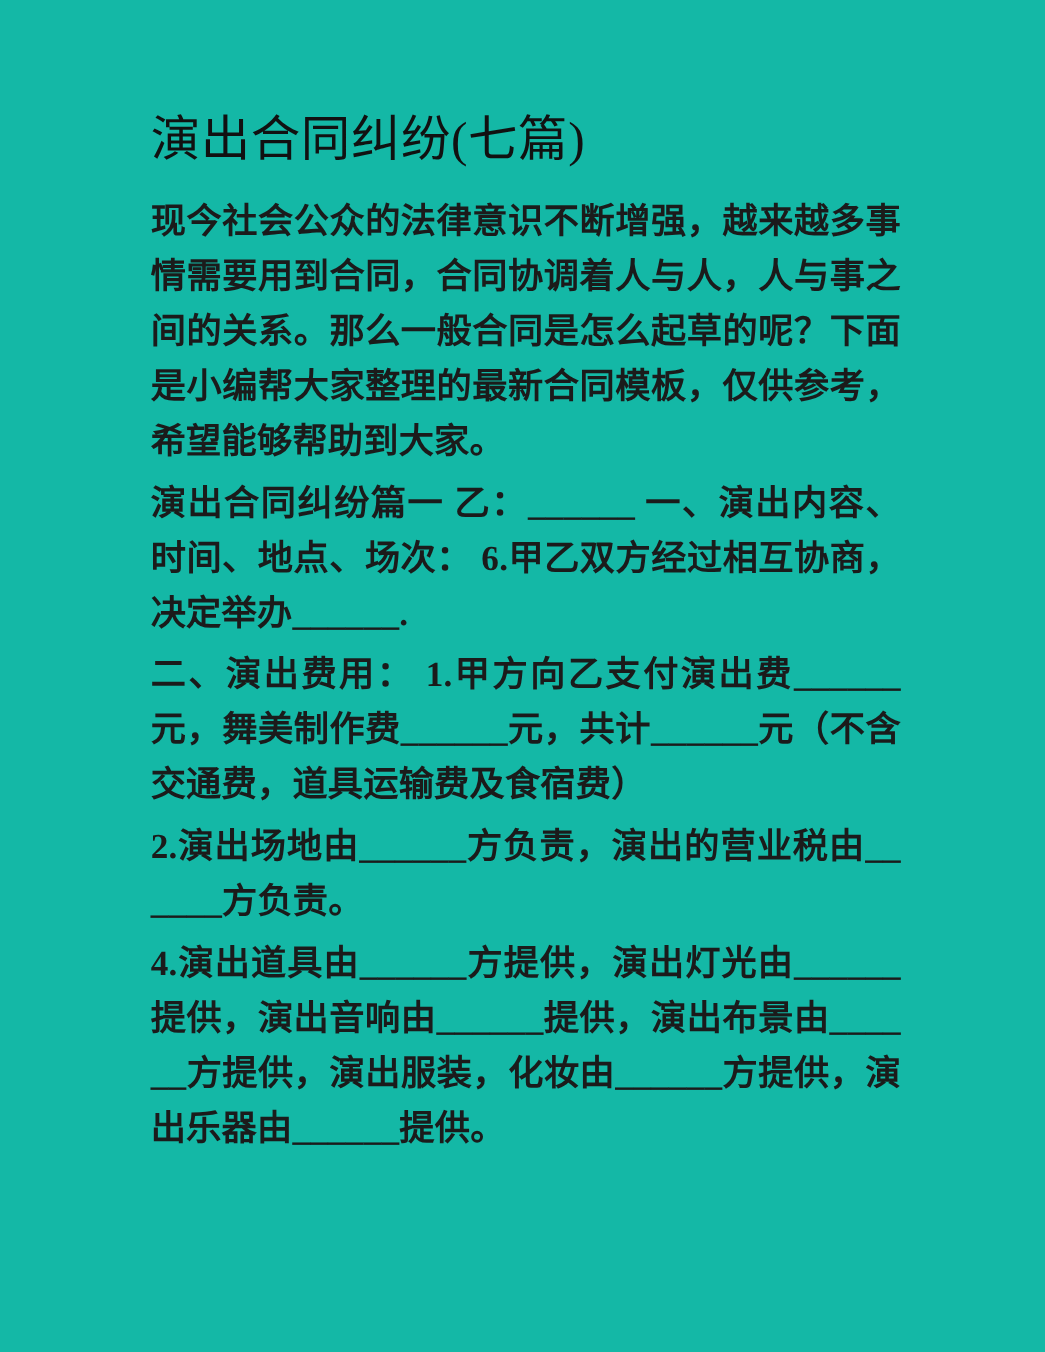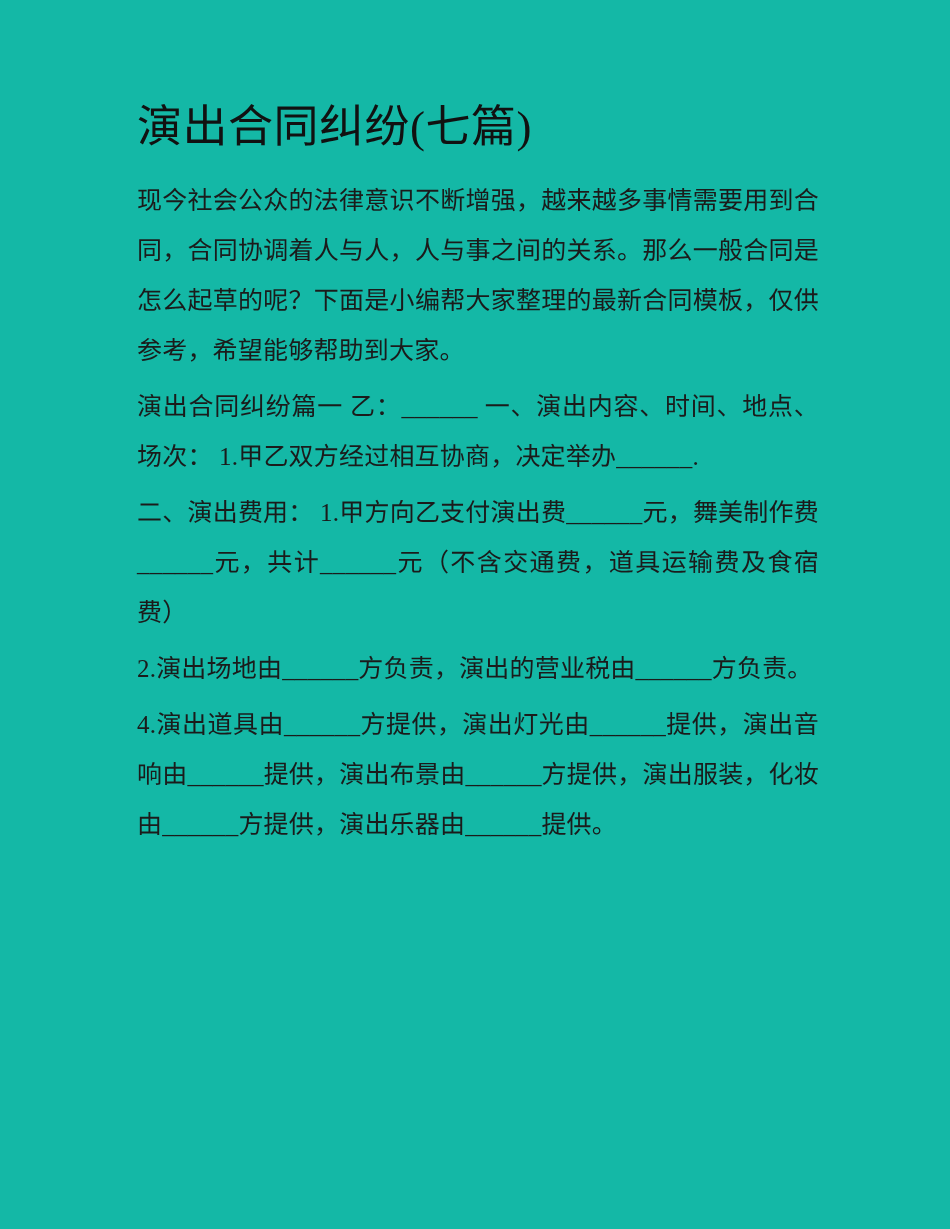--- a/index.html
+++ b/index.html
@@ -34,44 +34,45 @@
     font-family: "Liberation Serif", "DejaVu Serif", serif;
     font-size: 45px;
     line-height: 62px;
     font-weight: 400;
     letter-spacing: 0.5px;
     color: #111111;
     margin: 0 0 18px 0;
     white-space: nowrap;
   }
   .para {
-    font-size: 25px;
+    font-size: 32px;
     line-height: 50px;
     letter-spacing: 0.2px;
     text-align: justify;
     text-justify: inter-character;
     margin: 0 0 1px 0;
     color: #1b1b1b;
     word-break: break-all;
+    font-weight: bold;
   }
   .para.gap {
     margin-bottom: 6px;
   }
 </style>
 </head>
 <body style="background: rgb(255, 255, 255);">
 
 <div class="page" style="background: #14b8a6;">
   <div class="content">
 
     <h1 class="doc-title">演出合同纠纷(七篇)</h1>
 
     <p class="para gap" style="color: rgb(27, 27, 27);">现今社会公众的法律意识不断增强，越来越多事情需要用到合同，合同协调着人与人，人与事之间的关系。那么一般合同是怎么起草的呢？下面是小编帮大家整理的最新合同模板，仅供参考，希望能够帮助到大家。</p>
 
-    <p class="para gap" style="color: rgb(27, 27, 27);">演出合同纠纷篇一 乙：______ 一、演出内容、时间、地点、场次： 1.甲乙双方经过相互协商，决定举办______.</p>
+    <p class="para gap" style="color: rgb(27, 27, 27);">演出合同纠纷篇一 乙：______ 一、演出内容、时间、地点、场次： 6.甲乙双方经过相互协商，决定举办______.</p>
 
 
     <p class="para gap" style="color: rgb(27, 27, 27);">二、演出费用： 1.甲方向乙支付演出费______元，舞美制作费______元，共计______元（不含交通费，道具运输费及食宿费）</p>
 
     <p class="para gap" style="color: rgb(27, 27, 27);">2.演出场地由______方负责，演出的营业税由______方负责。</p>
 
 
     <p class="para" style="color: rgb(27, 27, 27);">4.演出道具由______方提供，演出灯光由______提供，演出音响由______提供，演出布景由______方提供，演出服装，化妆由______方提供，演出乐器由______提供。</p>
 
   </div>

